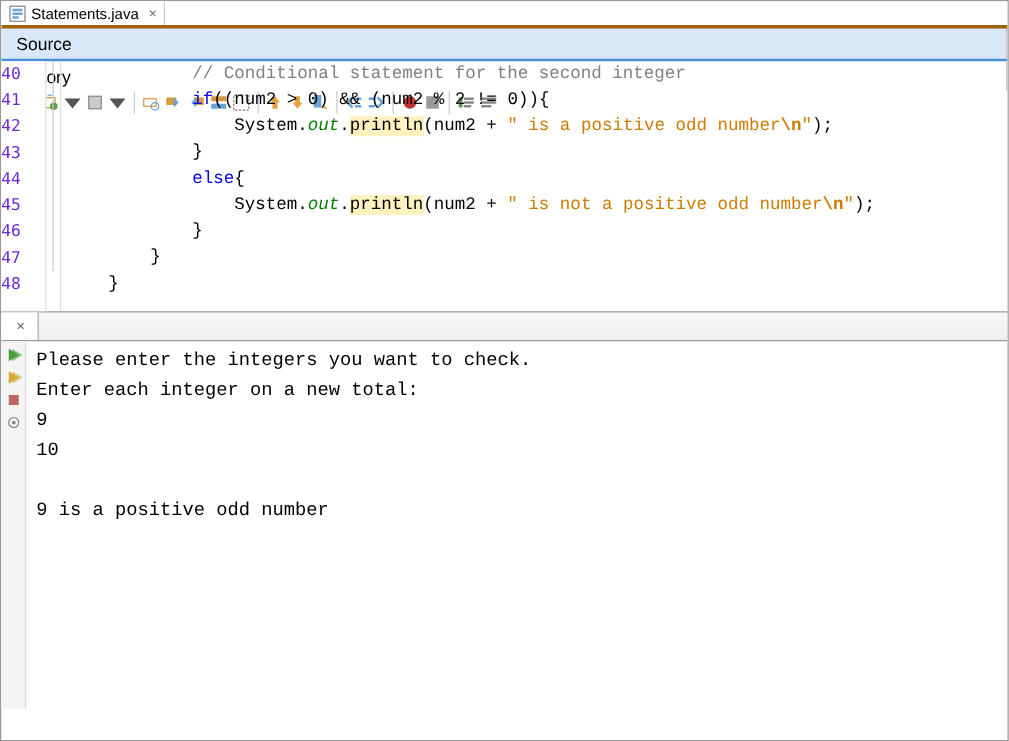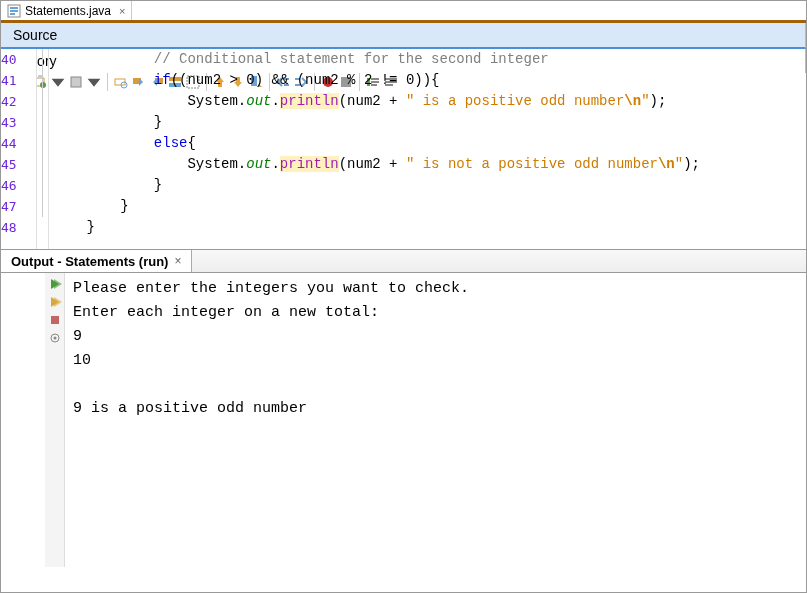--- a/index.html
+++ b/index.html
@@ -21,29 +21,29 @@
   .gutter { width: 36px; background: #fff; color: #6d28d9; text-align: right; padding-right: 20px; font-family: Consolas, monospace; font-size: 13px; line-height: 21px; border-right: 1px solid #e0e0e0; user-select: none; }
   .gutter div { height: 21px; }
   .fold-col { width: 12px; border-right: 1px solid #e0e0e0; position: relative; }
   .fold-line { position: absolute; left: 5px; width: 1px; background: #ccc; }
   .code { font-family: Consolas, "Courier New", monospace; font-size: 14px; line-height: 21px; white-space: pre; padding-left: 4px; flex: 1; overflow: hidden; }
   .code-line { height: 21px; }
   
   .c-comment { color: #808080; }
   .c-keyword { color: #0000E6; }
   .c-static { color: #008000; font-style: italic; }
-  .c-method { background: #fff2bf; color: #a21caf; }
+  .c-method { background: #fff2bf; color: #000000; }
   .c-string { color: #CE7B00; }
   .c-escape { color: #CE7B00; font-weight: bold; }
   
   .output-header { height: 24px; background: linear-gradient(#f8f8f8,#eee); border-top: 1px solid #999; border-bottom: 1px solid #999; display: flex; align-items: stretch; }
   .output-tab { padding: 3px 10px; font-size: 13px; font-weight: bold; display: flex; align-items: center; gap: 4px; border-right: 1px solid #aaa; background: #fff; }
   .output-tab .close { font-weight: normal; color: #666; font-size: 12px; cursor: pointer; margin-left: 2px; }
   
-  .output-body { display: flex; height: 294px; margin-left: 44px; }
+  .output-body { display: flex; height: 294px; }
   .output-gutter { width: 20px; background: #f4f4f4; border-right: 1px solid #ddd; display: flex; flex-direction: column; align-items: center; padding-top: 4px; gap: 4px; }
   .og-icon { width: 14px; height: 14px; }
   .output-text { font-family: Consolas, "Courier New", monospace; font-size: 15px; line-height: 24px; padding: 4px 8px; white-space: pre; flex: 1; color: #000; }
   .out-success { color: #1a8c1a; }
   
   svg { display: block; }
 </style>
 </head>
 <body>
 
@@ -199,21 +199,20 @@
       <div>48</div>
     </div>
   <div class="fold-col">
     <div class="fold-line" style="top:0;height:168px"></div>
   </div>
   <div class="code" id="code"><div class="code-line">            <span class="c-comment">// Conditional statement for the second integer</span></div><div class="code-line">            <span class="c-keyword">if</span><span>((num2 &gt; </span><span>0</span><span>) &amp;&amp; (num2 % </span><span>2</span><span> != </span><span>0</span><span>)){</span></div><div class="code-line">                <span>System.</span><span class="c-static">out</span><span>.</span><span class="c-method">println</span><span>(num2 + </span><span class="c-string">" is a positive odd number</span><span class="c-escape">\n</span><span class="c-string">"</span><span>);</span></div><div class="code-line">            <span>}</span></div><div class="code-line">            <span class="c-keyword">else</span><span>{</span></div><div class="code-line">                <span>System.</span><span class="c-static">out</span><span>.</span><span class="c-method">println</span><span>(num2 + </span><span class="c-string">" is not a positive odd number</span><span class="c-escape">\n</span><span class="c-string">"</span><span>);</span></div><div class="code-line">            <span>}</span></div><div class="code-line">        <span>}</span></div><div class="code-line">    <span>}</span></div></div>
 </div>
 
 <div class="output-header">
   <div class="output-tab">
-    <span>Output - Statements (run)</span>
     <span class="close">×</span>
   </div>
 </div>
 
 <div class="output-body">
   <div class="output-gutter">
     <span class="og-icon">
         <svg viewBox="0 0 14 14">
           <path d="M3 2 L11 7 L3 12 Z" fill="#4a9b3a"></path>
           <path d="M6 2 L14 7 L6 12 Z" fill="#4a9b3a" opacity="0.6"></path>

